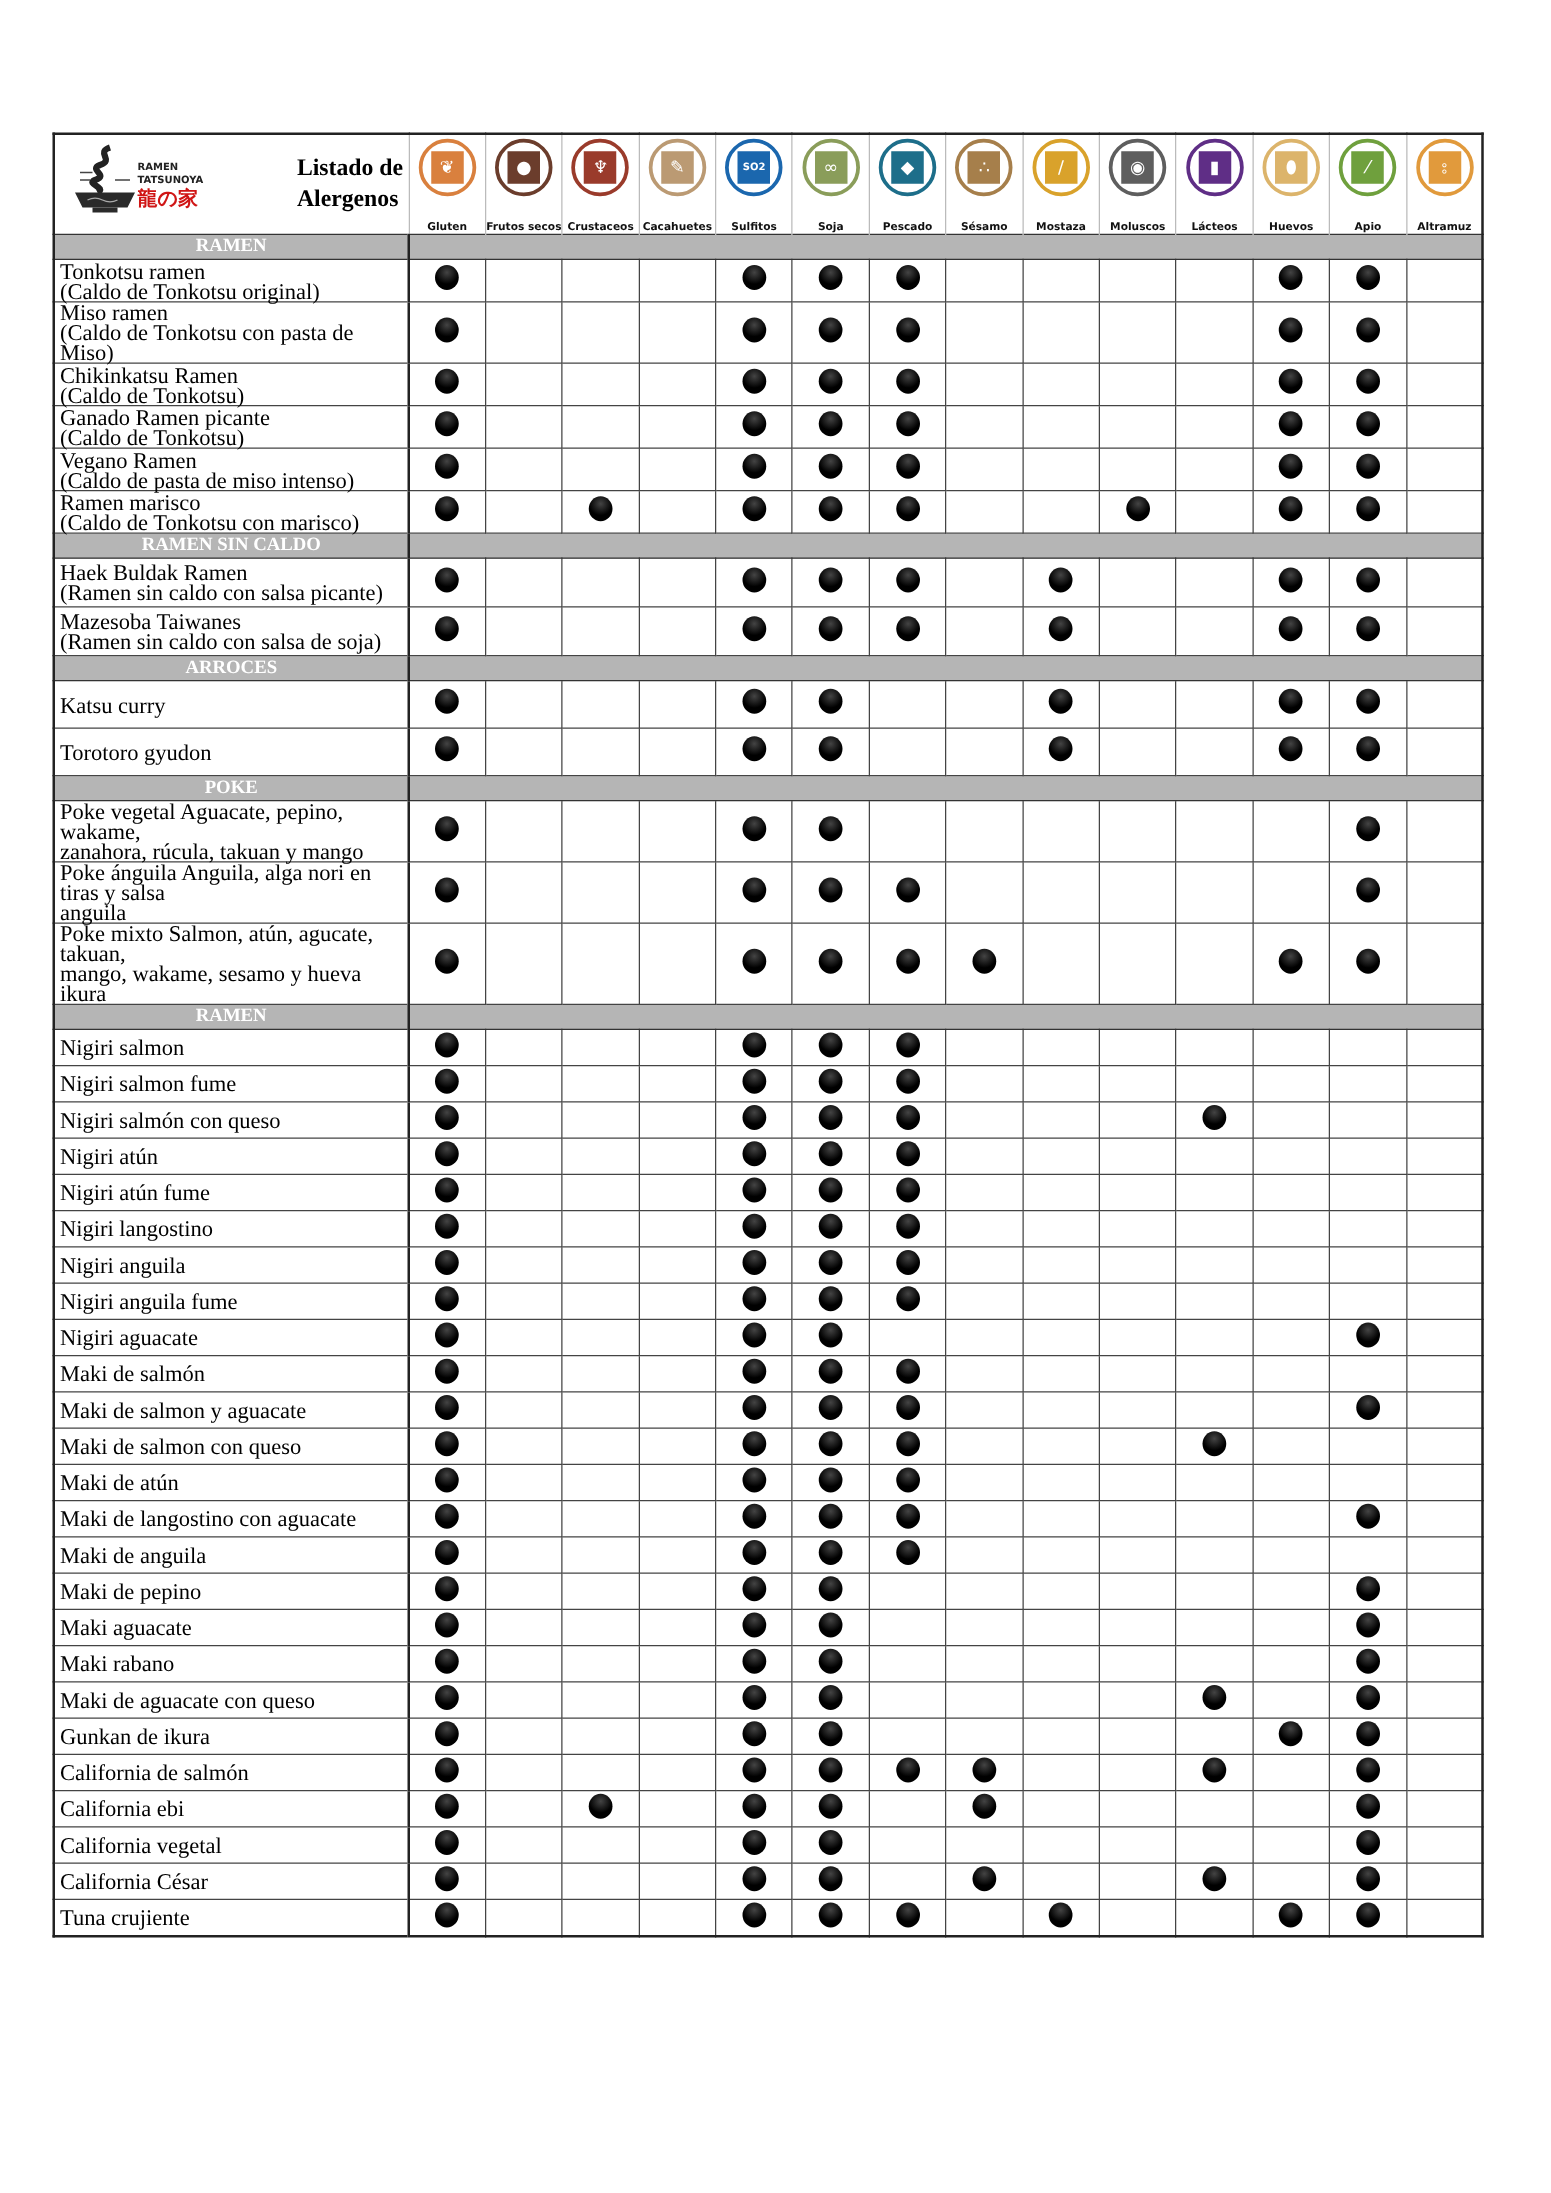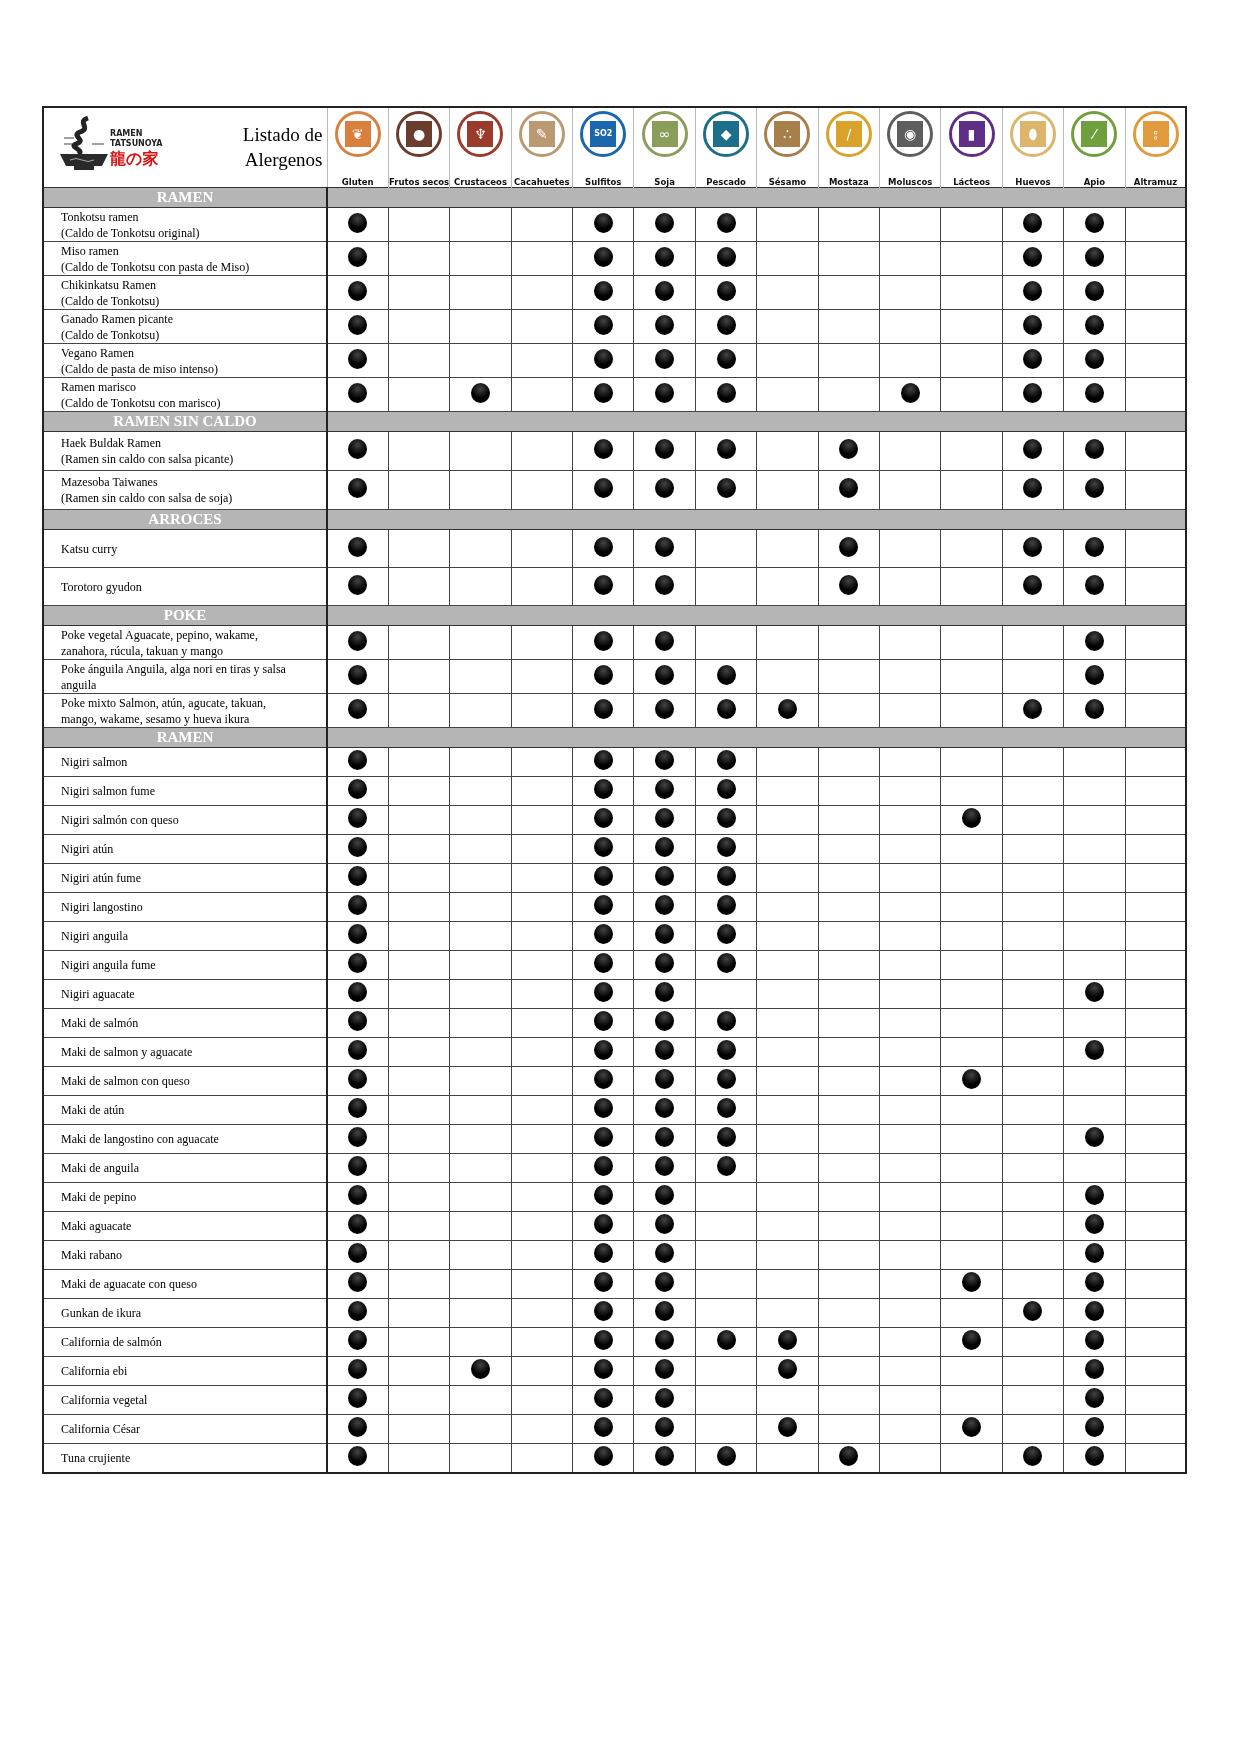--- a/index.html
+++ b/index.html
@@ -6,29 +6,29 @@
   body { width:1241px; height:1754px; position:relative; font-family:"Liberation Serif", serif; }
   #sheet { position:absolute; left:42px; top:106px; width:1236px; }
   table { border-collapse:collapse; table-layout:fixed; width:1144px; border:2px solid #222; }
   col.c-name { width:284px; }
   col.c-al { width:61.4px; }
   td, th { border:1px solid #444; padding:0; }
   .hdr-row td { border:none; height:75px; vertical-align:top; }
   .hdr-row td.al-head { border-left:1px solid #bbb; }
   .brand { position:relative; height:75px; }
   .logo { position:absolute; left:14px; top:6px; width:130px; height:62px; }
-  .title { position:absolute; right:4px; top:14px; font-family:"Liberation Serif", serif; font-weight:normal; font-size:19px; line-height:25px; text-align:right; }
+  .title { position:absolute; right:4px; top:14px; font-family:"Liberation Serif", serif; font-weight:bold; font-size:19px; line-height:25px; text-align:left; }
   .al-head { text-align:center; position:relative; }
   .badge { width:46px; height:46px; border-radius:50%; border:3.5px solid; margin:3px auto 0; box-sizing:border-box; display:flex; align-items:center; justify-content:center; }
   .badge .sq { width:26px; height:26px; display:flex; align-items:center; justify-content:center; color:#fff; font-family:"DejaVu Sans", sans-serif; font-size:14px; line-height:1; }
   .al-label { font-family:"DejaVu Sans", sans-serif; font-weight:bold; font-size:8.5px; margin-top:20px; color:#111; white-space:nowrap; }
   .sec-row td { background:#b5b5b5; height:19px; border:1px solid #333; }
   .sec-row td.sec-name { color:#fff; text-align:center; font-weight:bold; font-size:15px; border-right:2px solid #222; }
   .item td { background:#fff; }
-  .item td.name { font-size:12px; line-height:16px; padding-left:17px; vertical-align:middle; border-right:2px solid #222; }
+  .item td.name { font-size:18px; line-height:16px; padding-left:4px; vertical-align:middle; border-right:2px solid #222; }
   .item td.cell { text-align:center; vertical-align:middle; }
   .dot { display:inline-block; width:19px; height:20px; border-radius:50%; background:radial-gradient(circle at 50% 30%, #444 0%, #000 55%); }
   tr.h2 td { height:33px; }
   tr.h2b td { height:38px; }
   tr.h1 td { height:28px; }
   tr.h3 td { height:37px; }
   .name-line { display:block; }
 </style>
 </head>
 <body>

